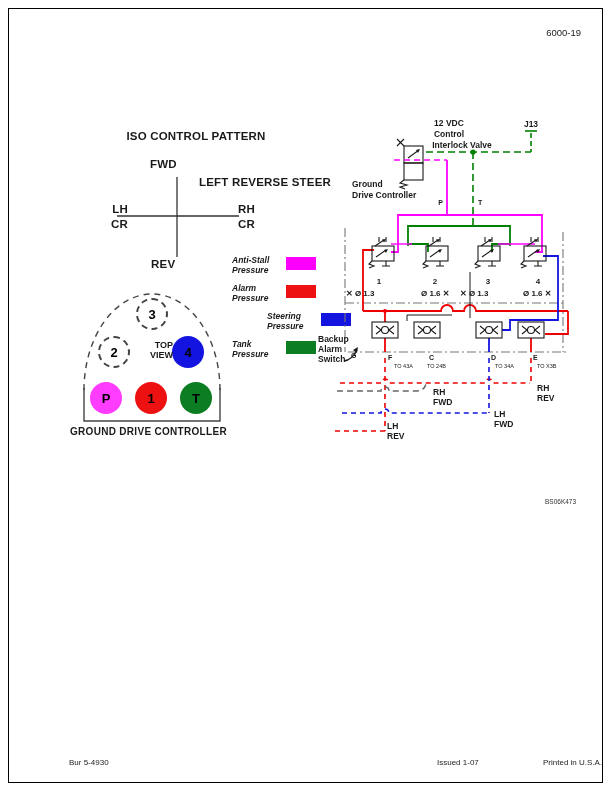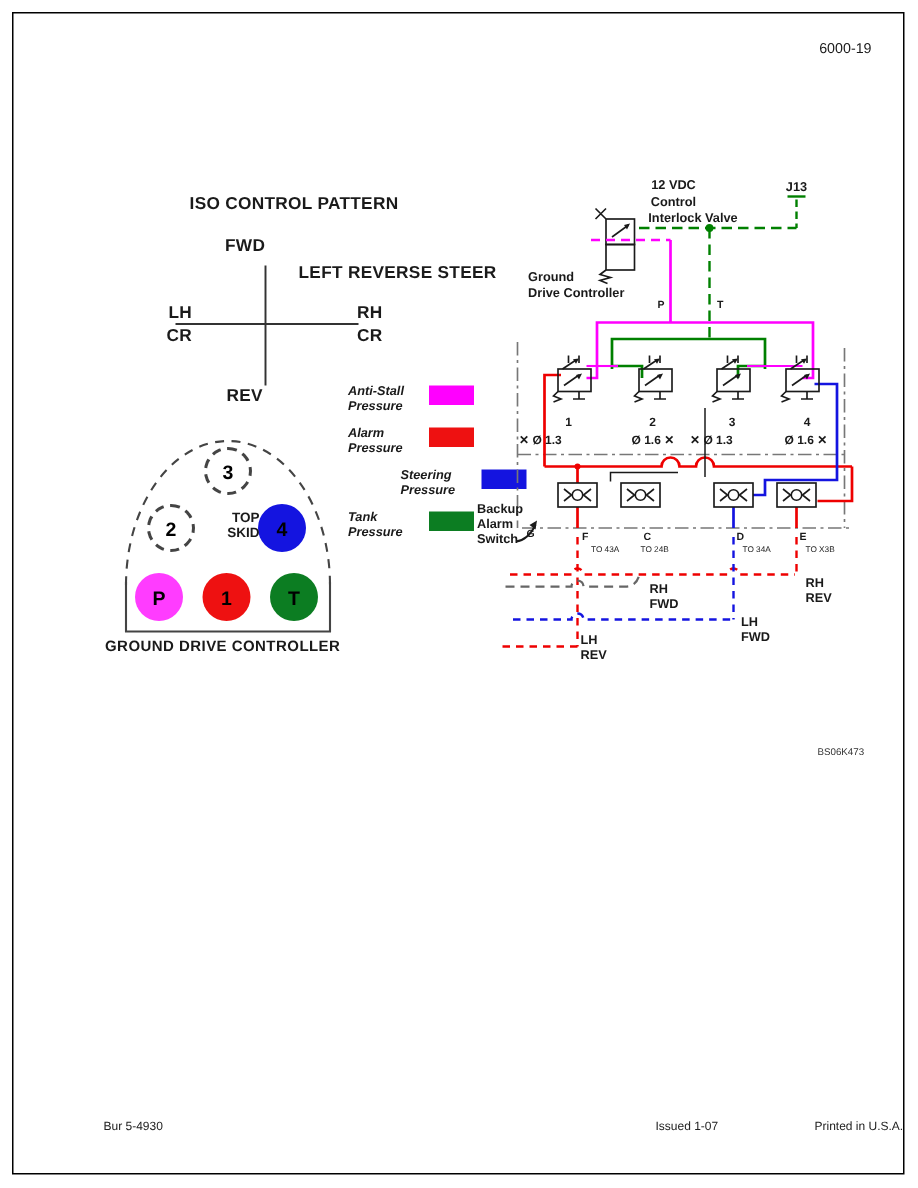--- a/index.html
+++ b/index.html
@@ -5,21 +5,21 @@
   html,body{margin:0;padding:0;background:#e8e8e8;}
   .page{position:relative;width:612px;height:792px;background:#ffffff;overflow:hidden;
         font-family:"Liberation Sans",sans-serif;color:#1a1a1a;}
   .frame{position:absolute;left:8px;top:8px;right:9px;bottom:9px;border:1.5px solid #000;}
   .lbl{position:absolute;white-space:nowrap;color:#1a1a1a;}
   .b{font-weight:bold;}
   .t11{font-size:11.5px;letter-spacing:.2px;}
   .t10{font-size:10px;letter-spacing:.3px;}
   .t9{font-size:9px;}
   .t8{font-size:8.5px;line-height:10px;font-style:italic;}
-  .small{font-size:8px;color:#222;}
+  .small{font-size:8px;color:#222;margin-top:12px;}
   .tiny{font-size:6.5px;color:#333;}
   .hdr{font-size:9.5px;}
   .legend-item{position:absolute;left:232px;width:92px;height:26px;}
   .legend-swatch{position:absolute;left:54px;top:2px;width:30px;height:13px;}
   .pin{position:absolute;width:32px;height:32px;border-radius:50%;
        display:flex;align-items:center;justify-content:center;
        font-size:13px;font-weight:bold;color:#000;box-sizing:border-box;}
   .pin.dashed{border:2px dashed #444;background:#fff;}
   svg{position:absolute;left:0;top:0;}
   svg text{font-family:"Liberation Sans",sans-serif;fill:#1a1a1a;}
@@ -81,21 +81,21 @@
     </div>
   <div class="pin" style="left: 135px; top: 382px; background-color: rgb(238, 17, 17);">
     <span>1</span>
     </div>
   <div class="pin" style="left: 180px; top: 382px; background-color: rgb(12, 125, 34);">
     <span>T</span>
     </div>
 
   <div class="lbl b t9" style="left:131px;top:340px;width:42px;text-align:right;line-height:10px;">
     <div>TOP</div>
-    <div>SKID</div>
+    <div>VIEW</div>
   </div>
   <div class="lbl b t10" style="left:70px;top:426px;text-align:right;">GROUND DRIVE CONTROLLER</div>
 
   <div class="lbl tiny" style="left:545px;top:498px;">BS06K473</div>
   <div class="lbl small" style="left:69px;top:746px;">Bur 5-4930</div>
   <div class="lbl small" style="left:437px;top:746px;">Issued 1-07</div>
   <div class="lbl small" style="left:511px;top:746px;padding-left:32px;">Printed in U.S.A.</div>
 
   <svg width="612" height="792" viewBox="0 0 612 792">
     <defs>

